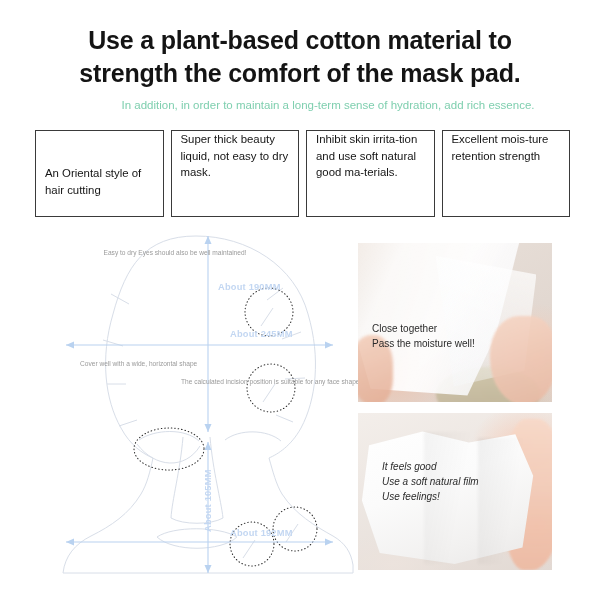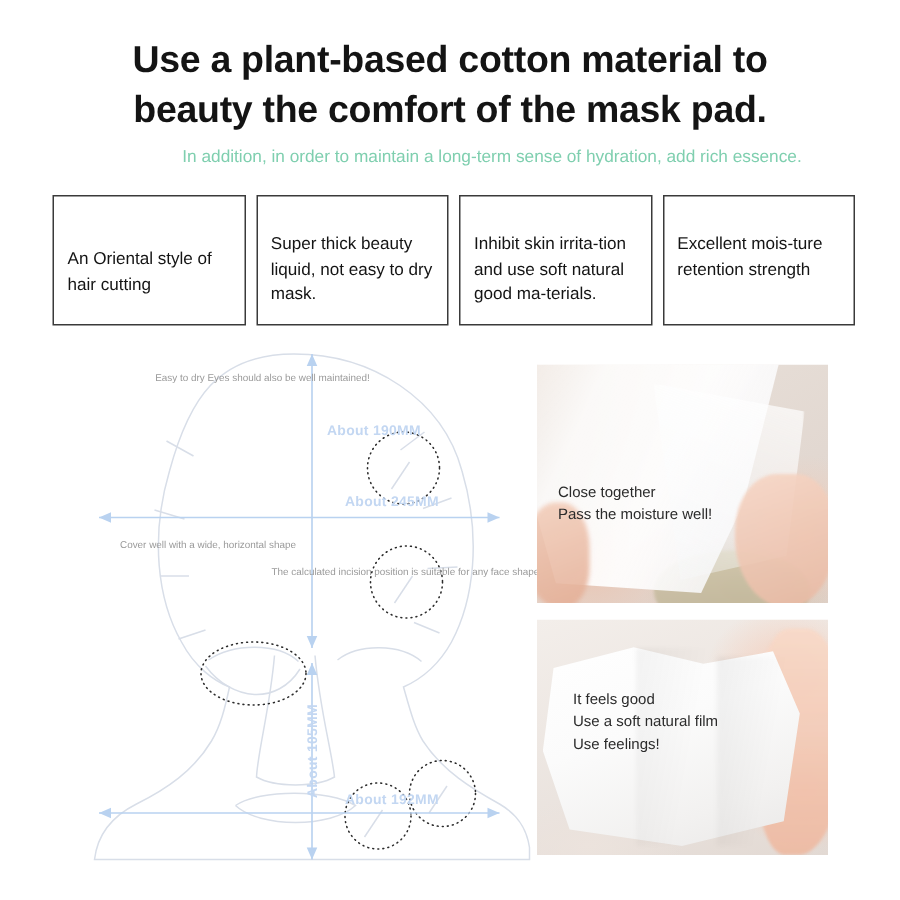--- a/index.html
+++ b/index.html
@@ -44,21 +44,21 @@
     background:#fff;
     display:flex;align-items:center;
     padding:0 9px;
   }
   .fbox span{
     font-size:11.4px;line-height:16.5px;
     color:#141414;
     display:block;
     margin-top:16px;
   }
-  .fbox.top span{align-self:flex-start;margin-top:24px;}
+  .fbox.top span{align-self:flex-start;margin-top:0;}
 
   
   .diagram{
     position:absolute;left:33px;top:232px;
     width:325px;height:345px;
   }
   .diagram svg{display:block;}
   .dimlabel{
     position:absolute;
     color:#c3d7f2;
@@ -170,21 +170,21 @@
     filter:blur(1.2px);opacity:.9;
   }
 </style>
 </head>
 <body>
 
 <div id="page">
 
   <div class="headline" style="color: rgb(20, 20, 20);">
     <span class="l1">Use a plant-based cotton material to</span>
-    <span class="l2">beauty the comfort of the mask pad.</span>
+    <span class="l2">strength the comfort of the mask pad.</span>
   </div>
   <div class="subhead" style="color: rgb(127, 207, 175); margin-left: 28px;">In addition, in order to maintain a long-term sense of hydration, add rich essence.</div>
 
   <div class="boxes">
     <div class="fbox">
       <span>An Oriental style of hair cutting</span>
     </div>
     <div class="fbox top">
       <span>Super thick beauty liquid, not easy to dry mask.</span>
     </div>
@@ -302,18 +302,18 @@
     <div class="cap" style="left:14px;top:78px;">Close together
 Pass the moisture well!</div>
   </div>
 
   <div class="photo" id="photo-2">
     <div class="ph2-bg"></div>
     <div class="ph2-hand"></div>
     <div class="ph2-cotton"></div>
     <div class="ph2-fold"></div>
     <div class="ph2-fold2"></div>
-    <div class="cap" style="left:24px;top:46px;">It feels good
+    <div class="cap" style="left:24px;top:46px;font-style:italic;">It feels good
 Use a soft natural film
 Use feelings!</div>
   </div>
 
 </div>
 
 </body></html>

